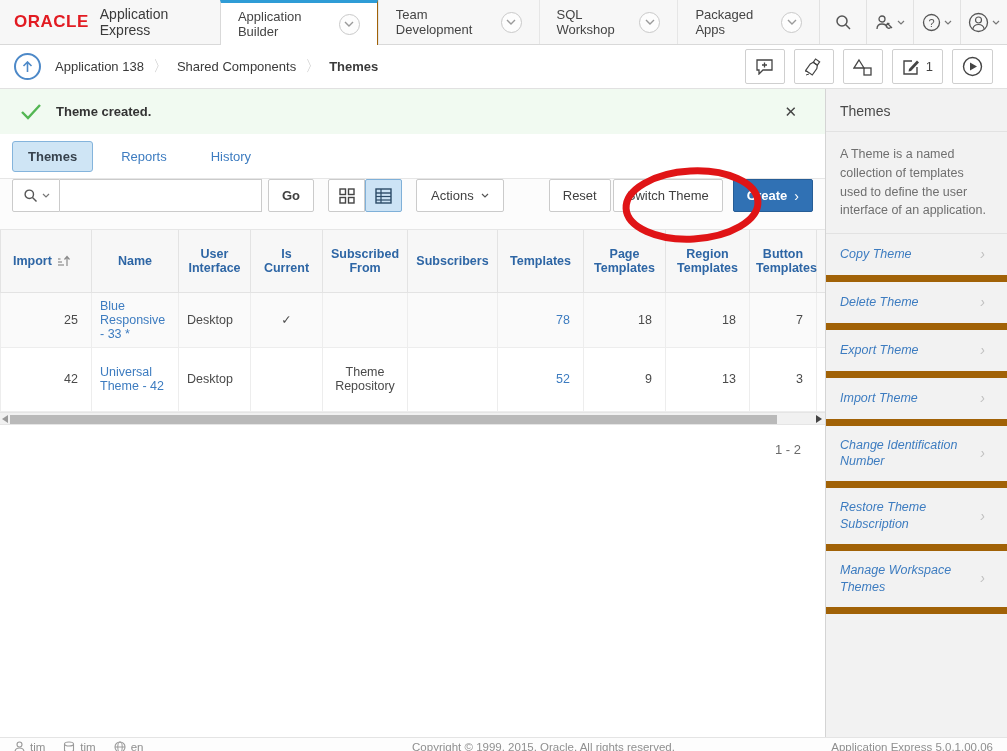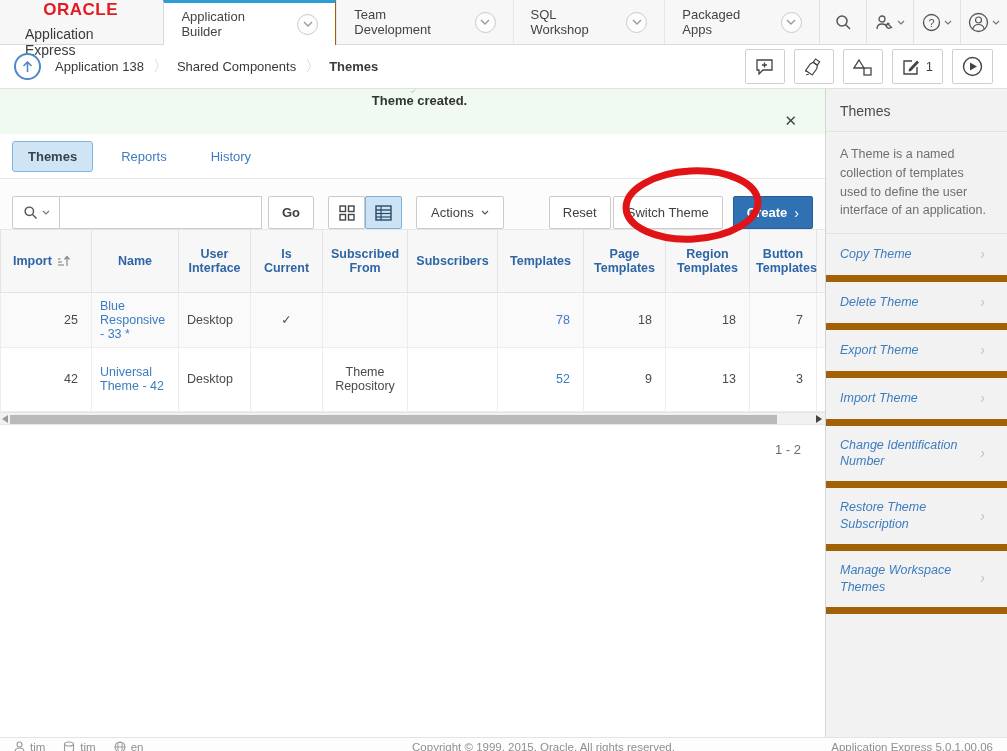--- a/index.html
+++ b/index.html
@@ -3,21 +3,21 @@
 <meta charset="utf-8">
 <style>
   * { box-sizing: border-box; margin: 0; padding: 0; }
   html, body { width: 1007px; height: 751px; overflow: hidden; }
   body {
     font-family: "Liberation Sans", sans-serif;
     background: #fff; color: #404040; position: relative;
   }
   
   .topnav { height: 45px; background: #f7f7f7; border-bottom: 1px solid #d9d9d9; display: flex; align-items: stretch; }
-  .logo { display: flex; align-items: center; padding: 0 16px 0 14px; gap: 6px; flex-direction: column; }
+  .logo { display: flex; align-items: center; padding: 0 16px 0 14px; gap: 0; }
   .logo-oracle { color: #e21b22; font-weight: bold; font-size: 17px; letter-spacing: .5px; }
   .logo-product { color: #3a3a3a; font-size: 14px; margin-left: 11px; }
   .nav-tabs { display: flex; }
   .nav-tab { display: flex; align-items: center; gap: 9px; padding: 0 17px; font-size: 13px; color: #444;
              border-left: 1px solid #e6e6e6; cursor: pointer; position: relative; }
   .nav-tab.active { background: #fff; border-top: 3px solid #2f9cd6; border-left: 1px solid #d9d9d9;
                     border-right: 1px solid #a16207; margin-bottom: -1px; }
   .chev-circle { width: 21px; height: 21px; border: 1px solid #c9c9c9; border-radius: 50%;
                  display: flex; align-items: center; justify-content: center; background: #fdfdfd; flex: none; }
   .chev-circle svg, .inl { display: block; }
@@ -33,29 +33,29 @@
   .crumb-sep { color: #c9c9c9; font-size: 15px; padding: 0 5px; }
   .crumb-actions { margin-left: auto; display: flex; gap: 9px; align-items: center; padding-right: 6px; }
   .crumb-btn { min-width: 40px; height: 35px; background: #fff; border: 1px solid #cfcfcf; border-radius: 2px;
                display: flex; align-items: center; justify-content: center; gap: 6px; color: #444;
                font-size: 13px; cursor: pointer; padding: 0 9px; }
   
   .main { position: absolute; top: 89px; left: 0; width: 1007px; height: 648px; display: flex; }
   .content { width: 825px; position: relative; overflow: hidden; }
   .sidebar { width: 182px; background: #f2f2f2; border-left: 1px solid #d4d4d4; font-size: 12.5px; }
   
-  .banner { height: 45px; background: #f1faf1; display: flex; align-items: center; padding: 0 20px; flex-direction: column; }
+  .banner { height: 45px; background: #f1faf1; display: flex; align-items: center; padding: 0 20px; }
   .banner-msg { font-size: 13px; font-weight: bold; color: #333; margin-left: 14px; }
   .banner-close { margin-left: auto; color: #444; font-size: 15px; cursor: pointer; padding: 4px 8px; }
   
   .rtabs { height: 45px; background: #fff; border-bottom: 1px solid #e6e6e6; display: flex; align-items: center; padding-left: 12px; }
   .rtab { font-size: 13px; color: #3d7cc0; padding: 7px 15px; margin-right: 12px; cursor: pointer; border: 1px solid transparent; }
   .rtab.selected { background: #cfe5f5; border: 1px solid #84b4dc; border-radius: 3px; color: #37424d; font-weight: bold; }
   
-  .toolbar { height: 51px; background: #fcfcfc; border-bottom: 1px solid #e6e6e6; display: flex; align-items: flex-end; padding: 0 12px; }
+  .toolbar { height: 51px; background: #fcfcfc; border-bottom: 1px solid #e6e6e6; display: flex; align-items: flex-start; padding: 0 12px; }
   .search-btn { height: 33px; width: 48px; background: #fff; border: 1px solid #cbcbcb; border-radius: 2px 0 0 2px;
                 display: flex; align-items: center; justify-content: center; gap: 4px; cursor: pointer; }
   .search-input { height: 33px; width: 202px; border: 1px solid #cbcbcb; border-left: none; padding: 0 8px; font-size: 13px; outline: none; }
   .go-btn { height: 33px; padding: 0 13px; background: #fff; border: 1px solid #cbcbcb; margin-left: 6px;
             font-weight: bold; font-size: 13px; color: #404040; border-radius: 2px; cursor: pointer; }
   .view-group { margin-left: 14px; display: flex; }
   .view-btn { width: 37px; height: 33px; border: 1px solid #cbcbcb; background: #fff; display: flex;
               align-items: center; justify-content: center; cursor: pointer; }
   .view-btn:first-child { border-radius: 2px 0 0 2px; }
   .view-btn.selected { background: #cce3f5; border-color: #7fb0d8; border-radius: 2px; }

